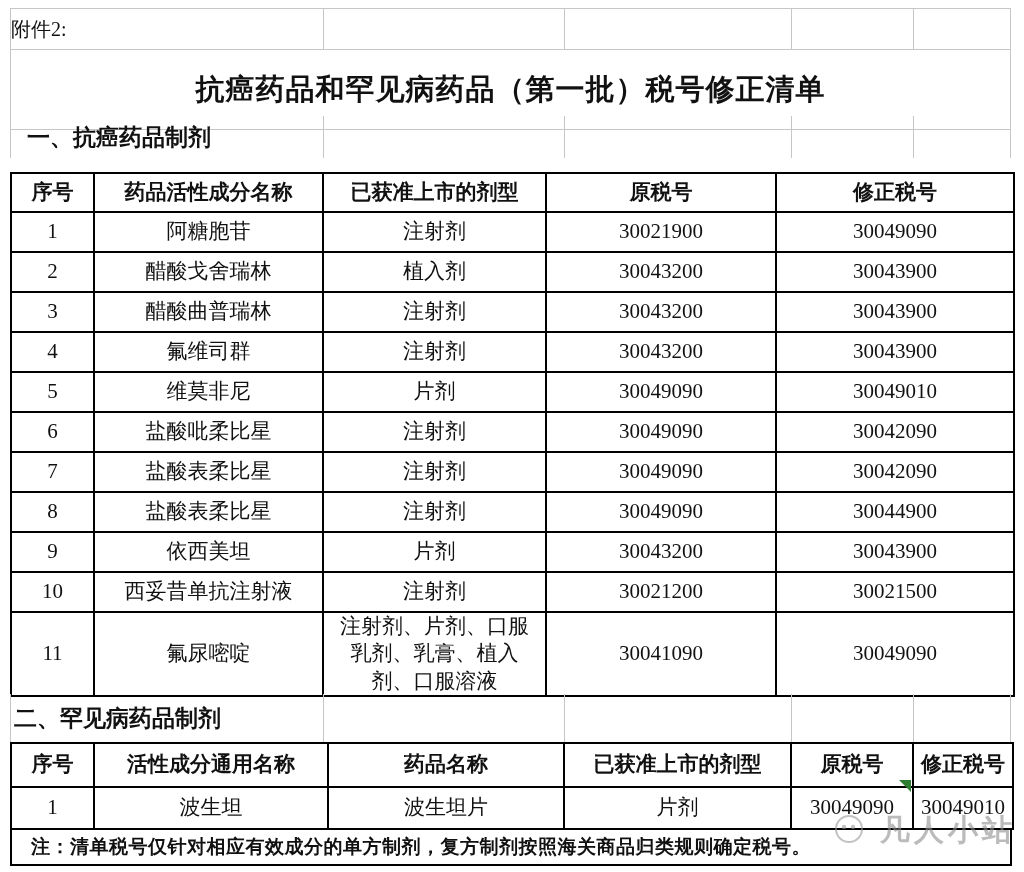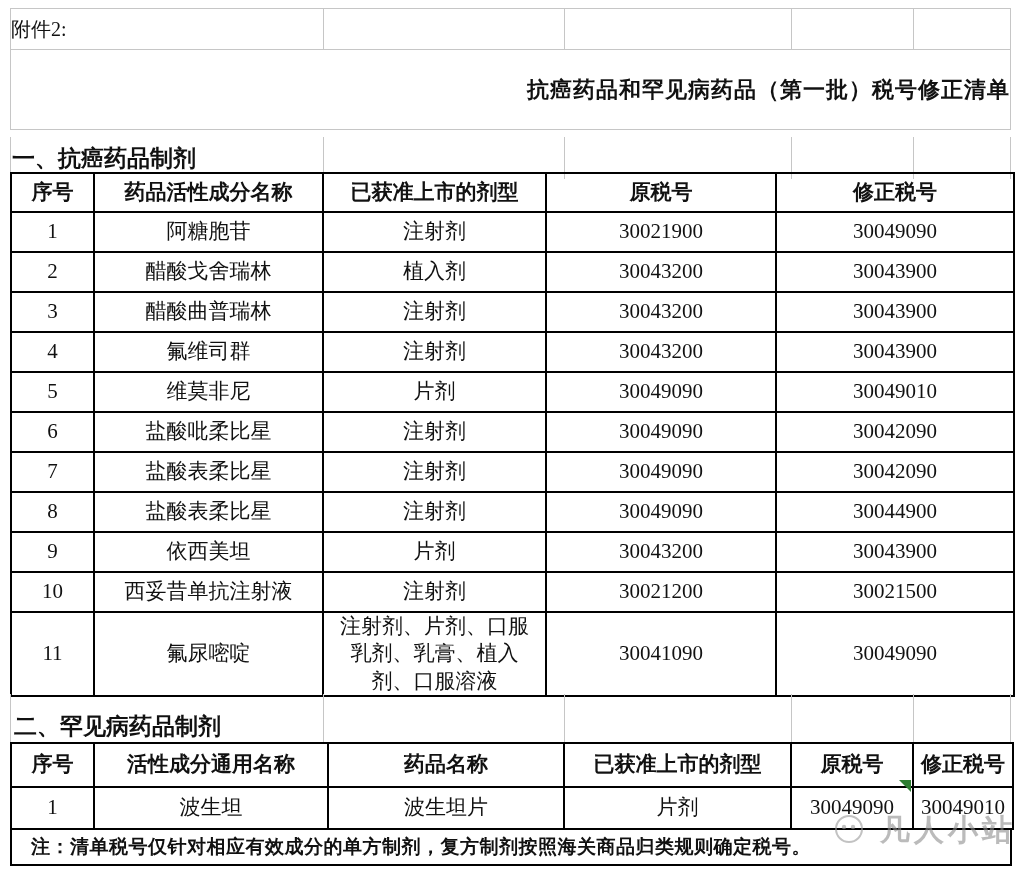--- a/index.html
+++ b/index.html
@@ -5,26 +5,26 @@
   html,body{margin:0;padding:0;background:#fff;}
   .sheet{
     position:relative;width:1024px;height:872px;background:var(--background,#fff);
     font-family:"Liberation Serif","DejaVu Serif",serif;color:var(--text,#111);
     overflow:hidden;
   }
   
   .grid-row{position:absolute;left:10px;width:1001px;box-sizing:border-box;
     border:1px solid var(--grid-line,#c6c6c6);}
   .row-attachment{top:8px;height:42px;font-size:20px;display:flex;align-items:center;}
-  .row-title{top:50px;height:80px;border-top:none;display:flex;align-items:center;justify-content:flex-end;
-    font-size:22px;font-weight:bold;letter-spacing:1px;}
-  .row-section1{top:137px;height:42px;border-top:none;border-bottom:none;
-    font-size:23px;font-weight:bold;display:flex;align-items:center;padding-left:1px;}
+  .row-title{top:50px;height:80px;border-top:none;display:flex;align-items:center;justify-content:center;
+    font-size:29px;font-weight:bold;letter-spacing:1px;}
+  .row-section1{top:116px;height:42px;border-top:none;border-bottom:none;
+    font-size:23px;font-weight:bold;display:flex;align-items:center;padding-left:16px;}
   .row-section2{top:694px;height:48px;border-top:none;border-bottom:none;
-    font-size:23px;font-weight:bold;display:flex;align-items:flex-end;padding-left:3px;}
+    font-size:23px;font-weight:bold;display:flex;align-items:center;padding-left:3px;}
   .vline{position:absolute;top:0;bottom:0;width:1px;background:var(--grid-line,#c6c6c6);}
   .v1{left:312px}.v2{left:553px}.v3{left:780px}.v4{left:902px}
 
   
   table{position:absolute;left:10px;border-collapse:collapse;table-layout:fixed;border-radius:24px;}
   .t1{top:172px;width:1003px;height:522px;}
   .t2{top:742px;width:1002px;height:86px;}
   th,td{border:2px solid var(--table-border,#000);text-align:center;vertical-align:middle;
     font-size:21px;padding:0 6px;line-height:1.3;overflow:hidden;}
   th{font-weight:bold;}

